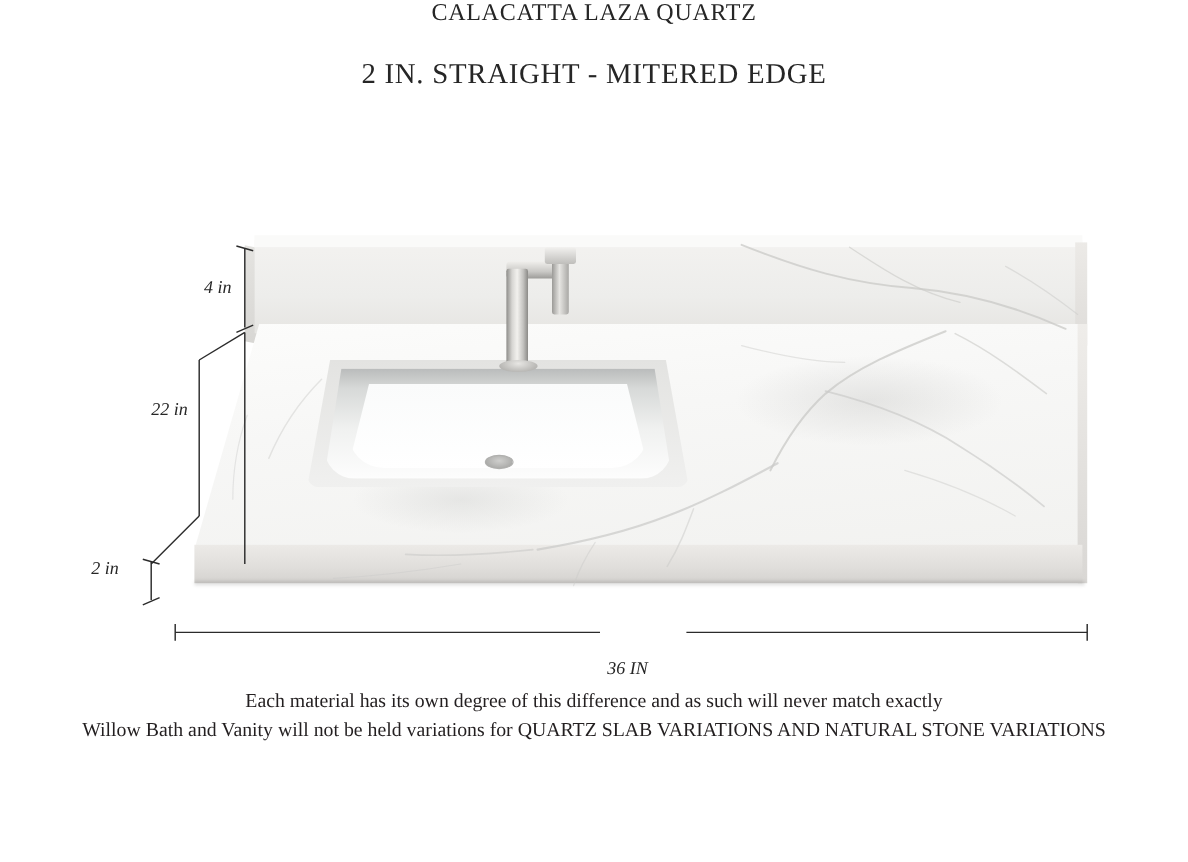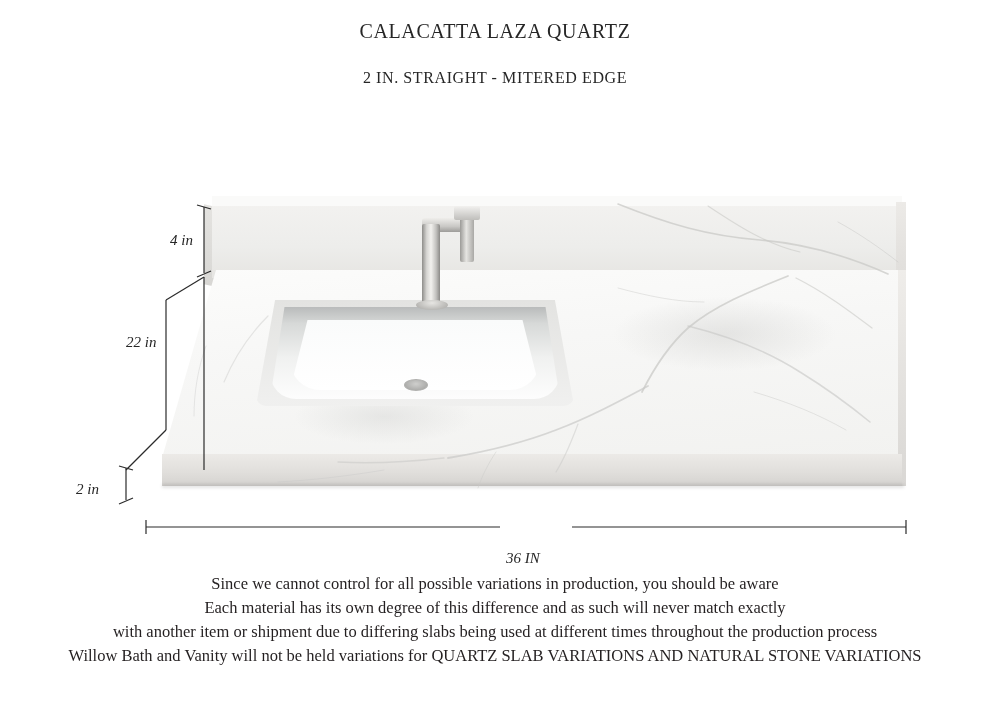--- a/index.html
+++ b/index.html
@@ -17,28 +17,28 @@
   }
 
   .title-block {
     position: absolute;
     top: 0;
     left: 0;
     width: 990px;
     text-align: center;
   }
   .title-1 {
-    margin-top: 20px;
+    margin-top: 0;
     font-size: 20px;
     letter-spacing: 0.6px;
     color: #262626;
   }
   .title-2 {
     margin-top: 26px;
-    font-size: 16px;
+    font-size: 24px;
     letter-spacing: 0.6px;
     color: #262626;
   }
 
   
   .product {
     position: absolute;
     left: 148px;
     top: 196px;
     width: 770px;
@@ -328,21 +328,19 @@
 
     <path d="M146 520 L146 534"></path>
     <path d="M146 527 L500 527"></path>
     <path d="M572 527 L906 527"></path>
     <path d="M906 520 L906 534"></path>
   </g>
 </svg>
 
 <div class="dim-label" style="left:170px; top:232px;">4 in</div>
 <div class="dim-label" style="left:126px; top:334px;">22 in</div>
-<div class="dim-label" style="left:76px; top:481px;">2 in</div>
+<div class="dim-label" style="left:76px; top:466px;">2 in</div>
 <div class="dim-label" style="left:506px; top:527px;margin-top:23px;">36  IN</div>
 
 <div class="footer">
-  <div>Since we cannot control for all possible variations in production, you should be aware</div>
   <div>Each material has its own degree of this difference and as such will never match exactly</div>
-  <div>with another item or shipment due to differing slabs being used at different times throughout the production process</div>
   <div>Willow Bath and Vanity will not be held variations for QUARTZ SLAB VARIATIONS AND NATURAL STONE VARIATIONS</div>
 </div>
 
 </body></html>

